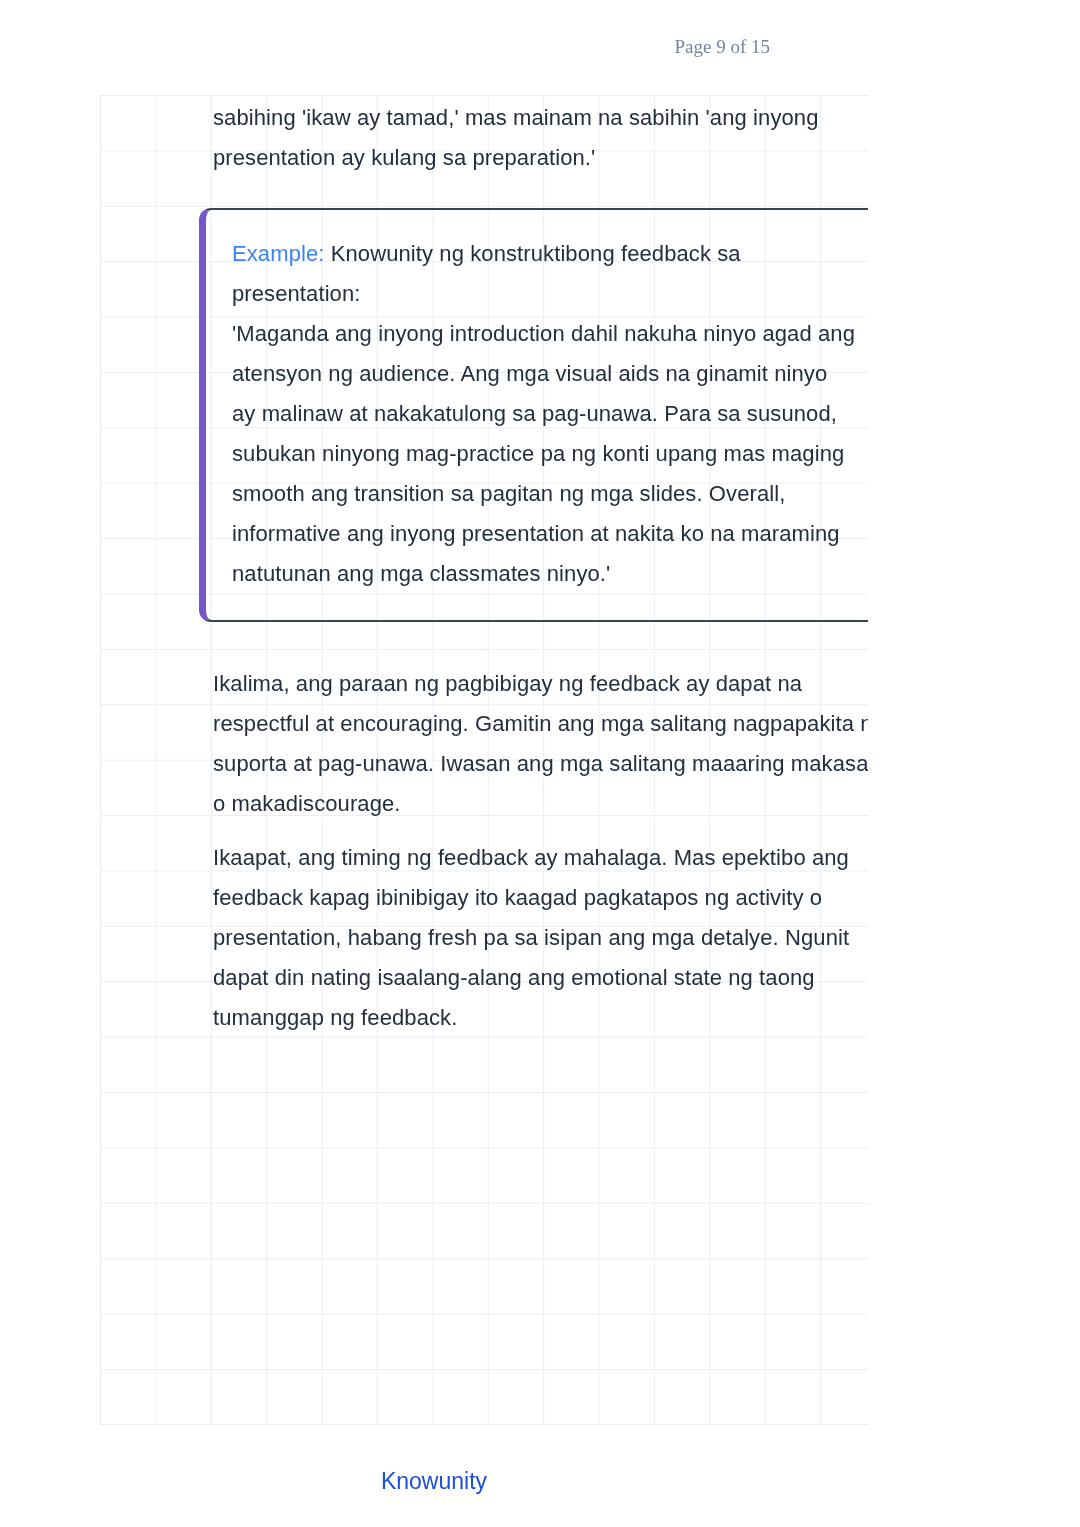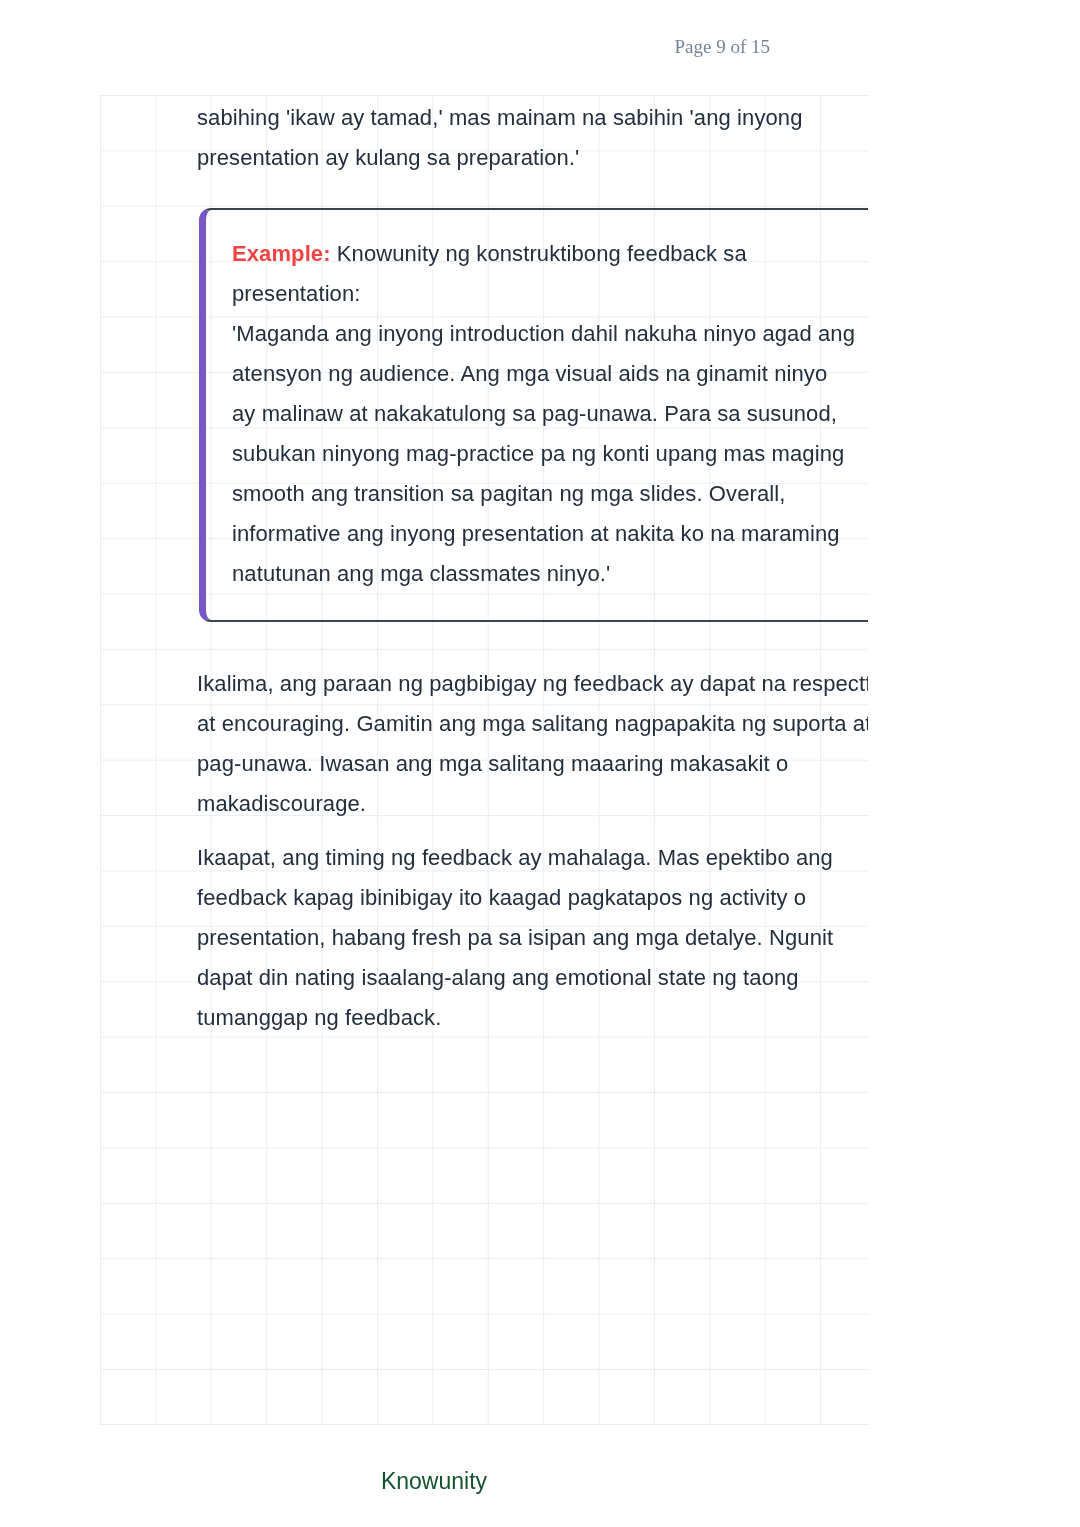--- a/index.html
+++ b/index.html
@@ -40,47 +40,47 @@
   .content {
     position: absolute;
     left: 197px;
     top: 98px;
     width: 694px;
   }
   .content p {
     font-size: 22px;
     line-height: 40px;
     color: #242f3d;
-    margin: 0 0 14px 0;
+    margin: 0 0 14px 16px;
     letter-spacing: 0.1px;
   }
   .example-box {
     margin: 30px 0 42px 2px;
     border: 2px solid #3c4350;
     border-left: 7px solid #7857c8;
     border-radius: 12px;
     padding: 24px 32px 26px 26px;
     background: transparent;
     width: 690px;
   }
   .example-box p {
     margin: 0;
   }
   .example-label {
-    font-weight: bold;
-    color: #ef4444;
+    font-weight: normal;
+    color: #3b82f6;
   }
   .footer-brand {
     position: absolute;
     left: 0;
     right: 0;
     bottom: 32px;
     text-align: center;
     font-size: 23px;
-    color: #14532d;
+    color: #1d4ed8;
   }
 </style>
 </head>
 <body>
 
 <div class="page">
 
   <div class="grid-overlay"></div>
 
   <div class="page-indicator">Page 9 of 15</div>

